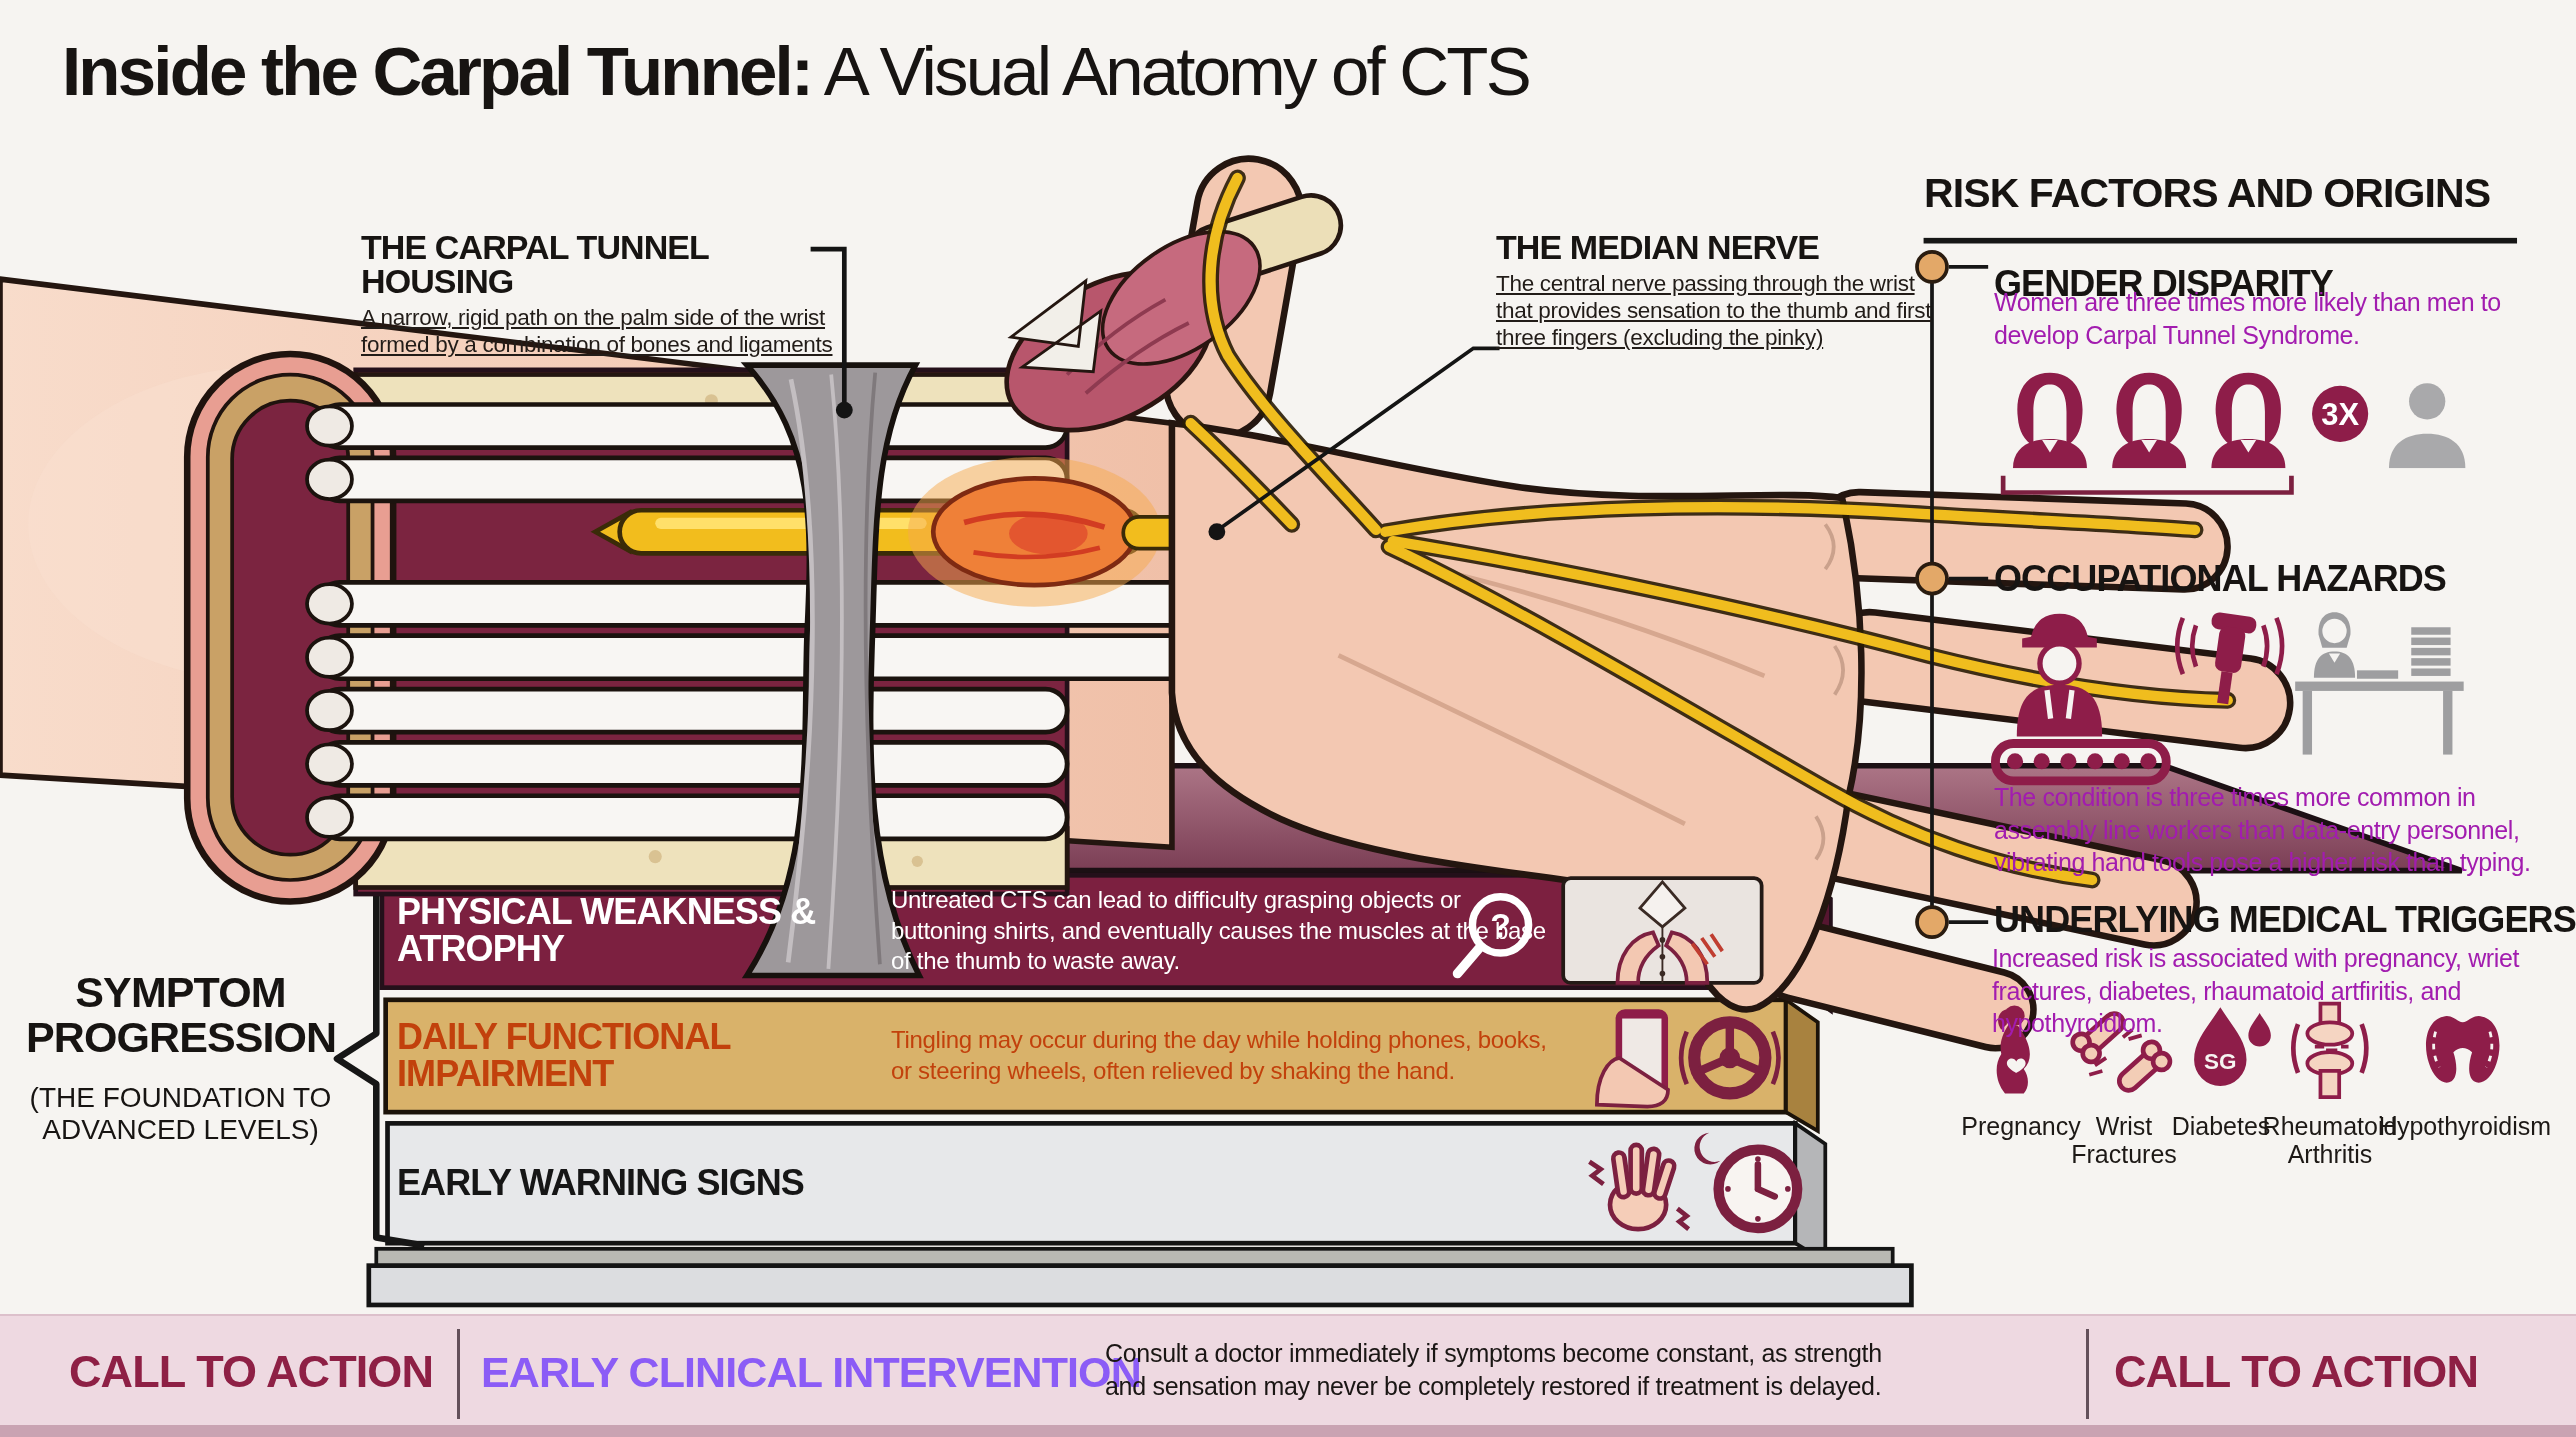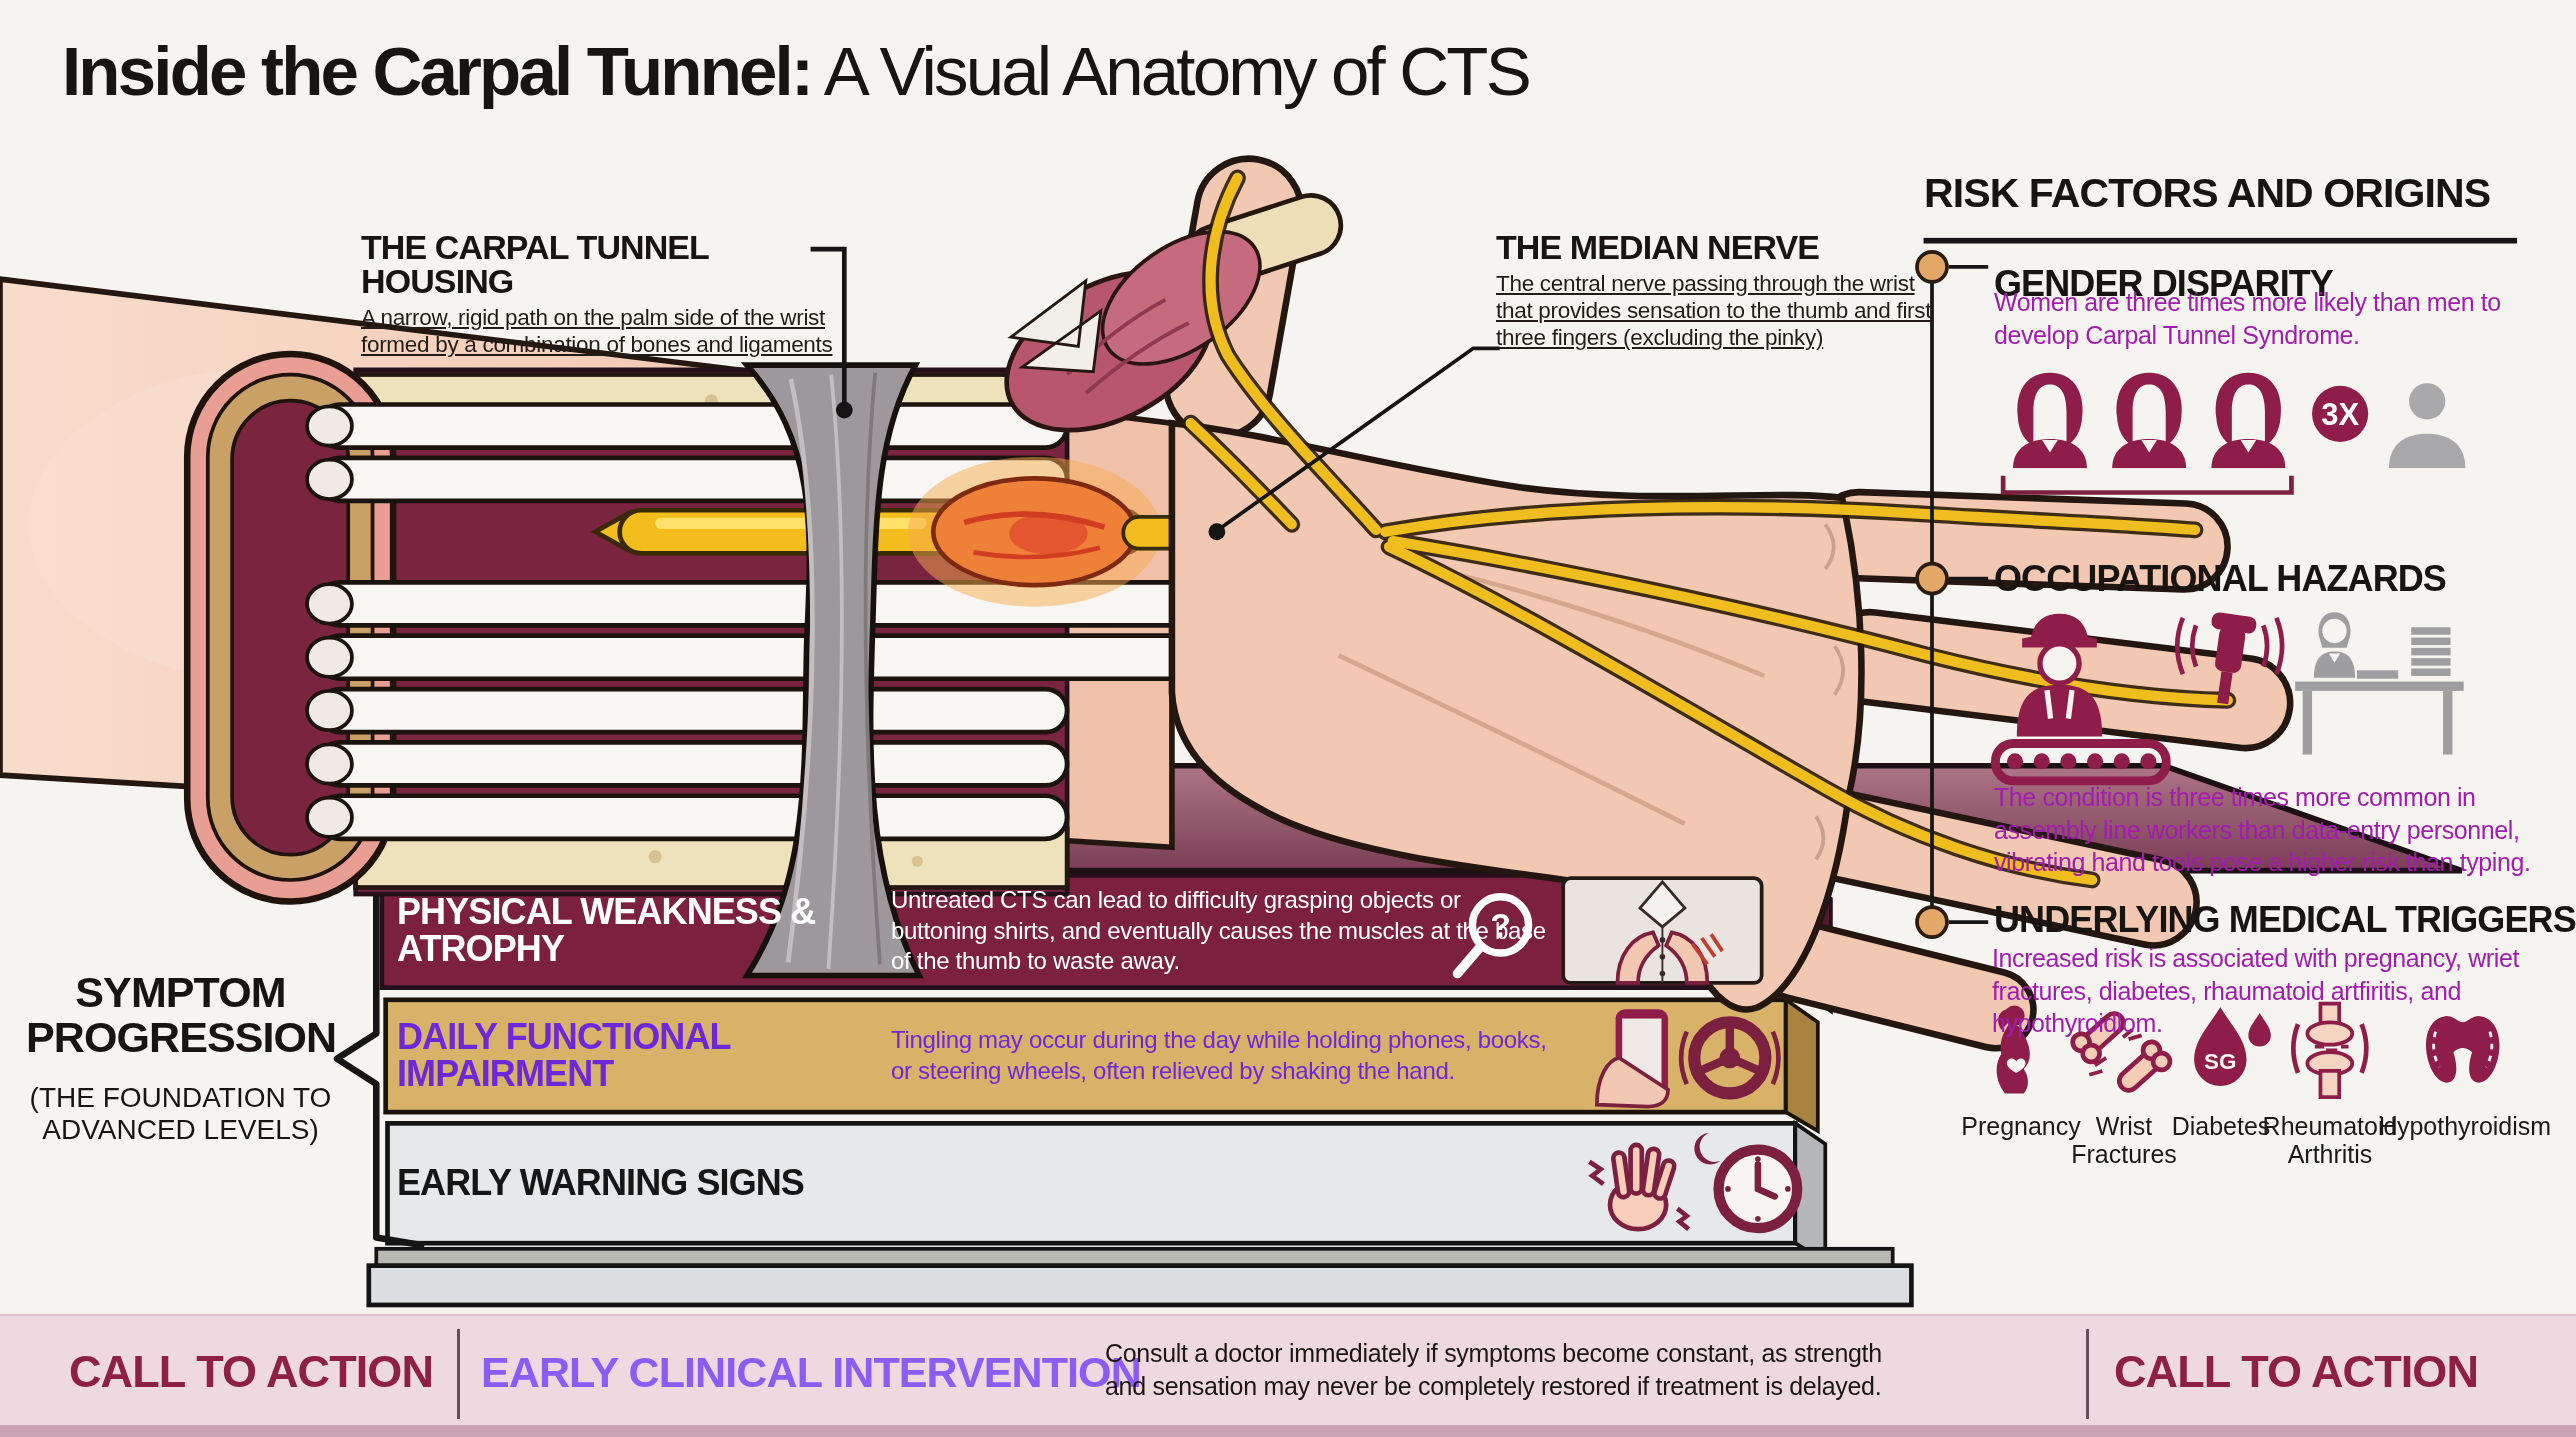--- a/index.html
+++ b/index.html
@@ -11,21 +11,21 @@
   .title .em{font-weight:bold;}
   .co{line-height:1.0;}
   .co h3{margin:0 0 5.6px 0;font-size:34px;letter-spacing:-0.9px;}
   .co p{margin:0;font-size:22.5px;line-height:1.22;letter-spacing:-0.3px;color:#221c18;text-decoration:underline;}
   .sym{width:309px;text-align:center;}
   .sym .t{font-size:43px;font-weight:bold;line-height:1.05;letter-spacing:-0.9px;}
   .sym .s{font-size:28px;line-height:1.12;margin-top:22px;}
   .lvl-name{display:flex;align-items:center;font-weight:bold;font-size:36px;letter-spacing:-0.9px;line-height:1.02;}
   .lvl-body{display:flex;align-items:center;font-size:24px;line-height:1.28;letter-spacing:-0.3px;}
   .l1{color:#ffffff;}
-  .l2{color:#6d28d9;}
+  .l2{color:#c2410c;}
   .l3{color:#161616;}
   .rf-head{font-size:41px;font-weight:bold;letter-spacing:-0.9px;}
   .rf-t{font-size:36px;font-weight:bold;letter-spacing:-0.9px;}
   .rf-b{font-size:25px;line-height:1.3;letter-spacing:-0.4px;color:#a21caf;}
   .trig{font-size:25px;line-height:1.12;text-align:center;color:#1d1916;}
   .footer-bar{left:0;top:1314px;width:2576px;height:124px;background:#eed9e1;border-top:2.8px solid #dcc0cb;}
   .f-cta{font-size:45px;font-weight:bold;color:#8e2045;letter-spacing:-0.9px;white-space:nowrap;}
   .f-eci{font-size:43px;font-weight:bold;color:#8b5cf6;letter-spacing:-0.9px;white-space:nowrap;}
   .f-body{font-size:25px;line-height:1.3;color:#1a1614;letter-spacing:-0.3px;}
   .vdiv{width:2.8px;background:#63505a;}

